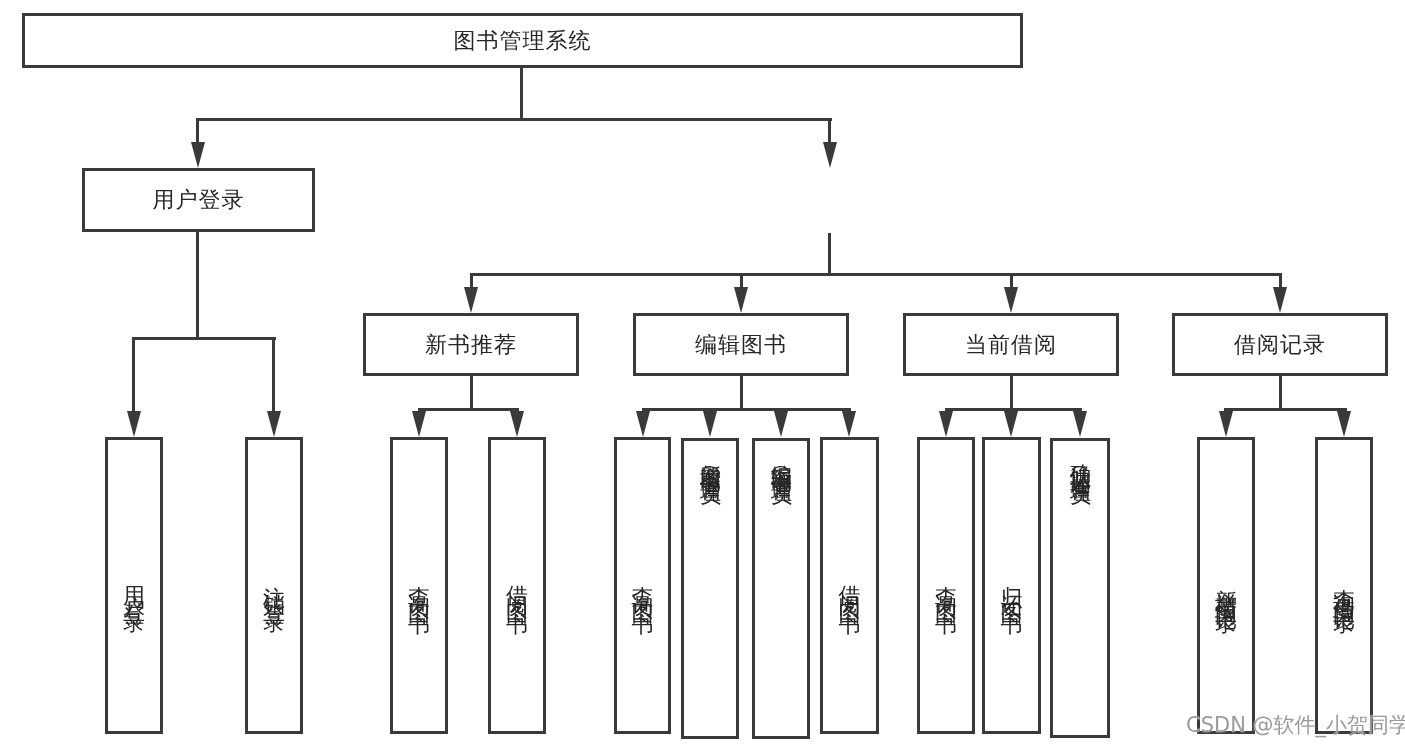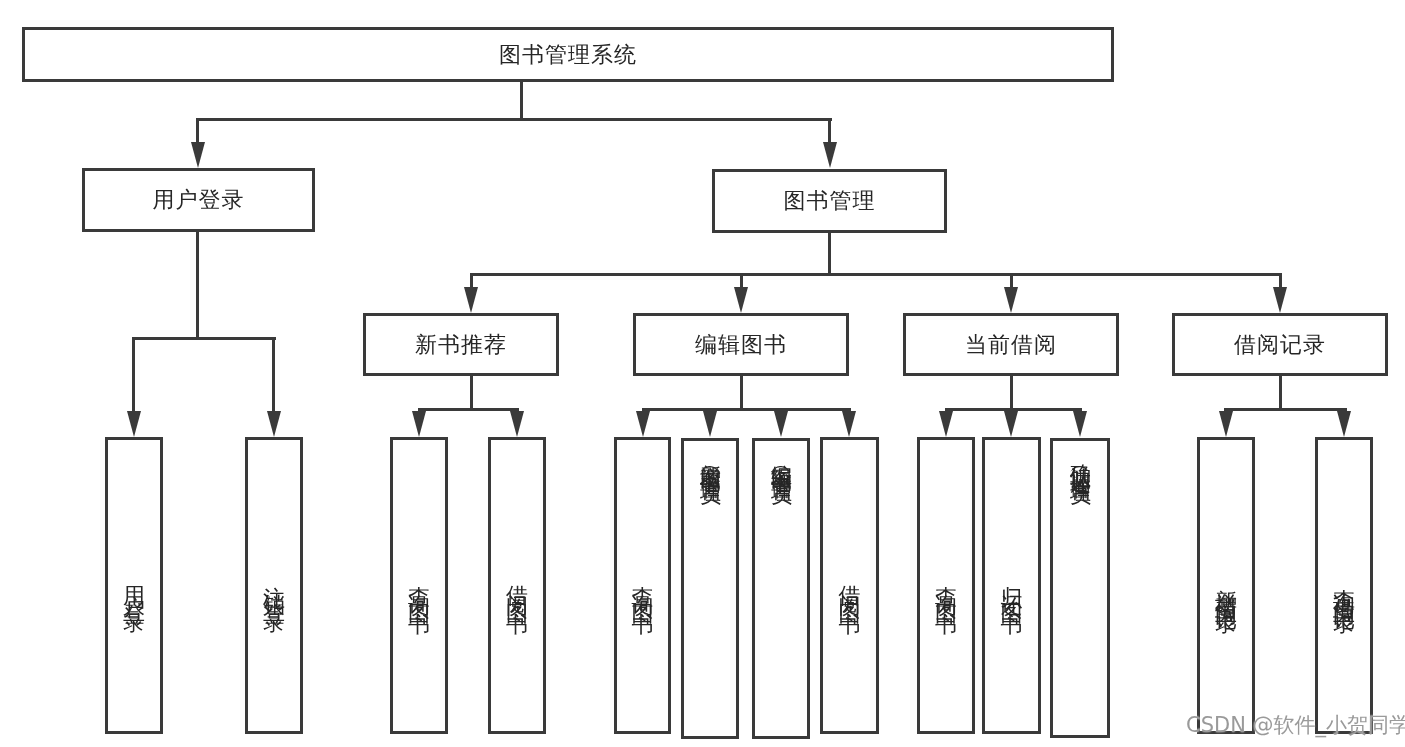--- a/index.html
+++ b/index.html
@@ -69,57 +69,54 @@
     text-shadow: 0 0 2px #ffffff;
     white-space: nowrap;
     z-index: 3;
   }
 </style>
 </head>
 <body>
 
 <div class="canvas">
 
-  <div class="hbox" style="left:22px; top:27px; width:1092px; height:55px">
+  <div class="hbox" style="left:22px; top:13px; width:1001px; height:55px">
     <span>图书管理系统</span>
   </div>
 
   <div class="line v" style="left:520px; top:68px; height:50px"></div>
   <div class="line h" style="left:196px; top:118px; width:636px"></div>
   <div class="line v" style="left:196px; top:118px; height:30px"></div>
   <div class="arrow" style="left:191px; top:142px"></div>
   <div class="line v" style="left:828px; top:118px; height:30px"></div>
   <div class="arrow" style="left:823px; top:142px"></div>
 
   <div class="hbox" style="left:82px; top:168px; width:233px; height:64px">
     <span>用户登录</span>
-  </div>
-  <div class="hbox" style="left:712px; top:169px; width:235px; height:64px">
-    <span>图书管理</span>
   </div>
 
   <div class="line v" style="left:196px; top:232px; height:105px"></div>
   <div class="line h" style="left:133px; top:337px; width:143px"></div>
   <div class="line v" style="left:132px; top:337px; height:78px"></div>
   <div class="arrow" style="left:127px; top:411px"></div>
   <div class="line v" style="left:272px; top:337px; height:78px"></div>
   <div class="arrow" style="left:267px; top:411px"></div>
 
   <div class="line v" style="left:828px; top:233px; height:40px"></div>
   <div class="line h" style="left:470px; top:273px; width:812px"></div>
   <div class="line v" style="left:470px; top:273px; height:20px"></div>
   <div class="arrow" style="left:464px; top:287px"></div>
   <div class="line v" style="left:740px; top:273px; height:20px"></div>
   <div class="arrow" style="left:734px; top:287px"></div>
   <div class="line v" style="left:1010px; top:273px; height:20px"></div>
   <div class="arrow" style="left:1004px; top:287px"></div>
   <div class="line v" style="left:1279px; top:273px; height:20px"></div>
   <div class="arrow" style="left:1273px; top:287px"></div>
 
-  <div class="hbox" style="left:363px; top:313px; width:196px; height:63px">
+  <div class="hbox" style="left:363px; top:313px; width:216px; height:63px">
     <span>新书推荐</span>
   </div>
   <div class="hbox" style="left:633px; top:313px; width:216px; height:63px">
     <span>编辑图书</span>
   </div>
   <div class="hbox" style="left:903px; top:313px; width:216px; height:63px">
     <span>当前借阅</span>
   </div>
   <div class="hbox" style="left:1172px; top:313px; width:216px; height:63px">
     <span>借阅记录</span>

